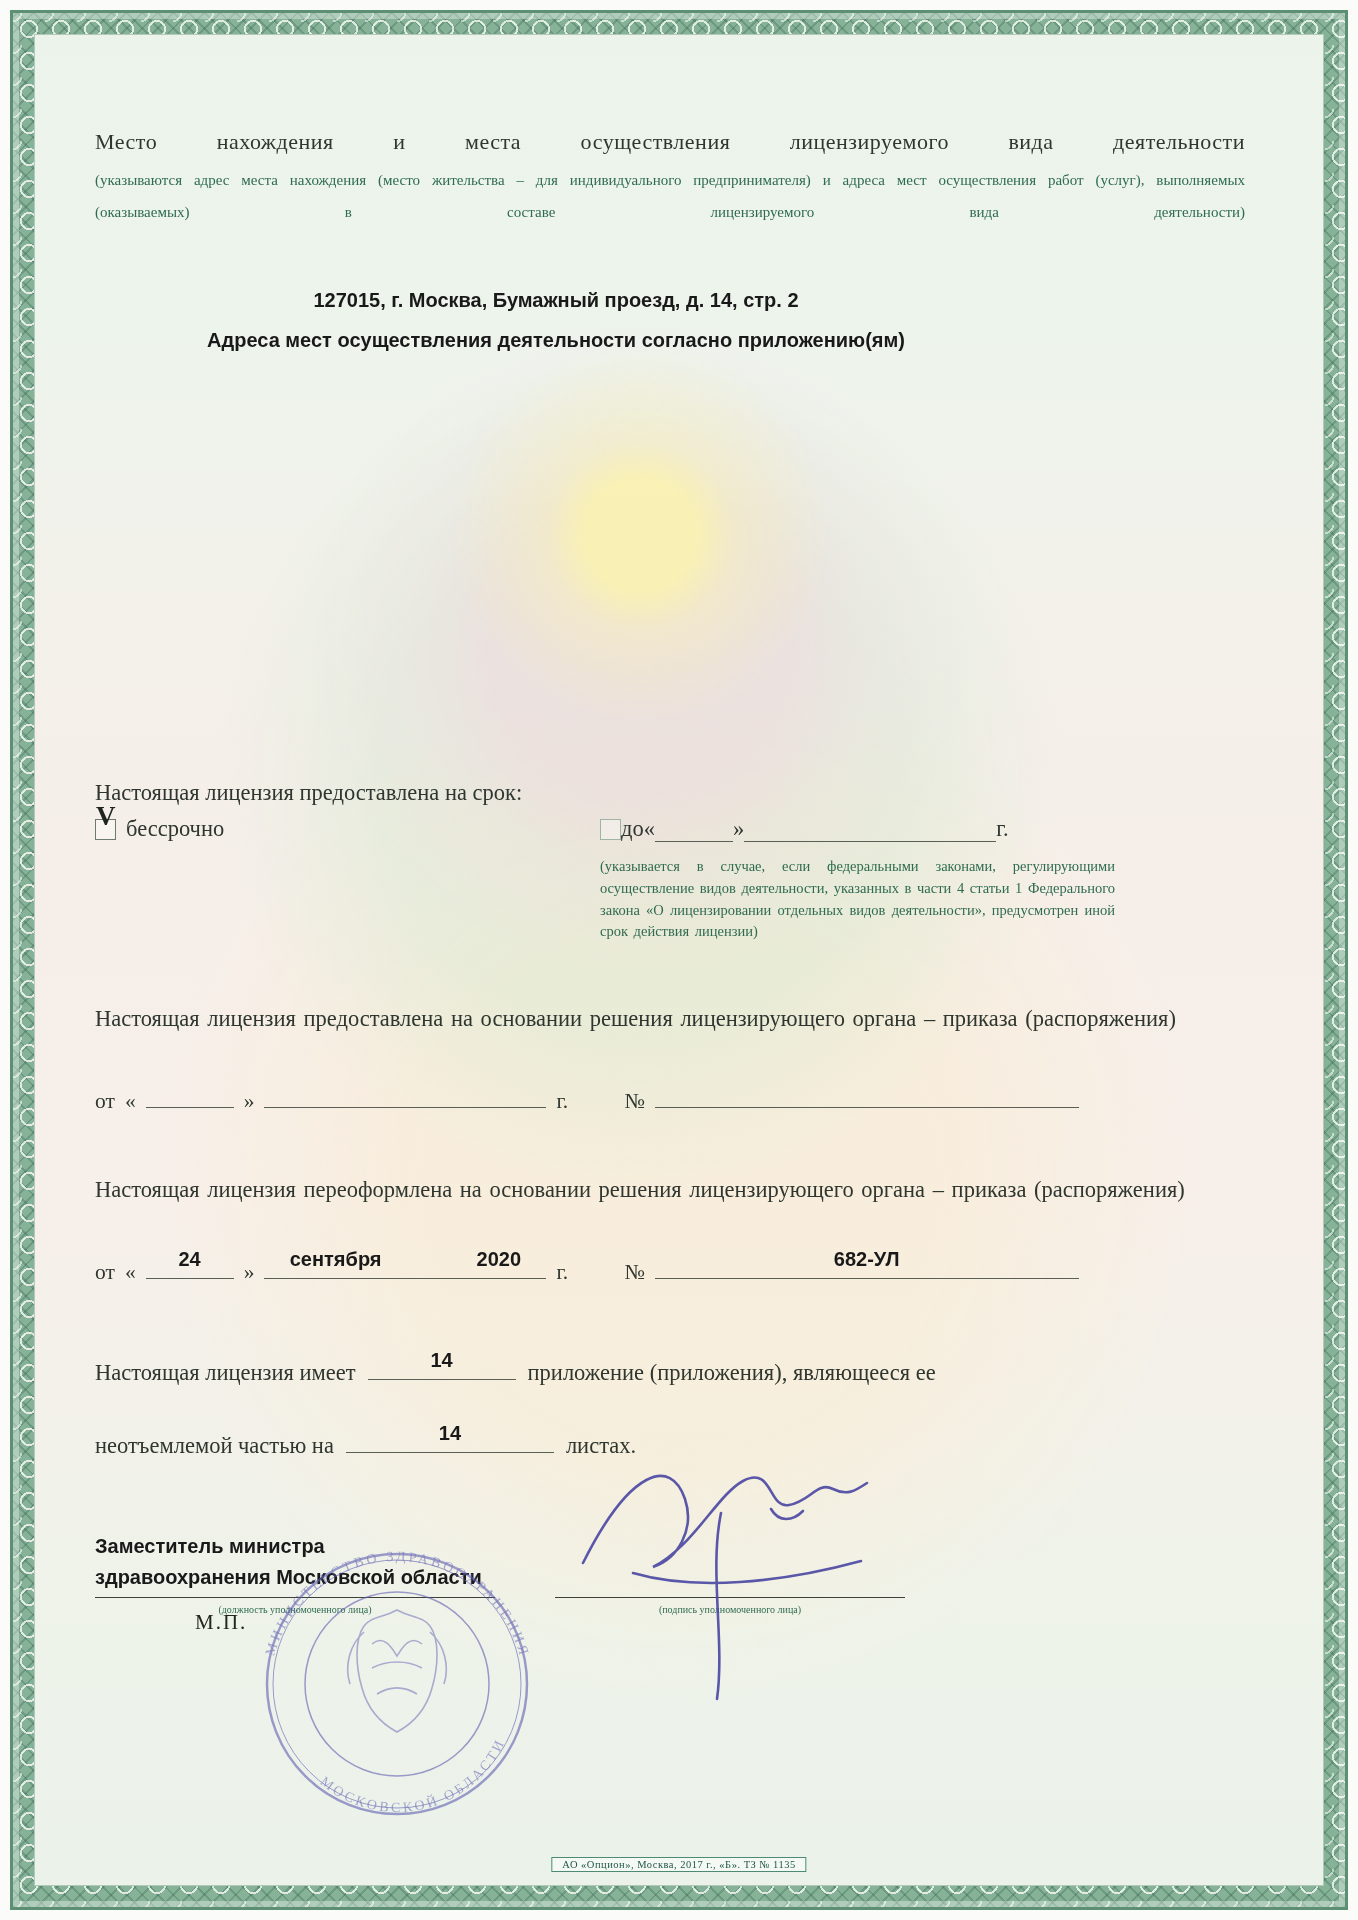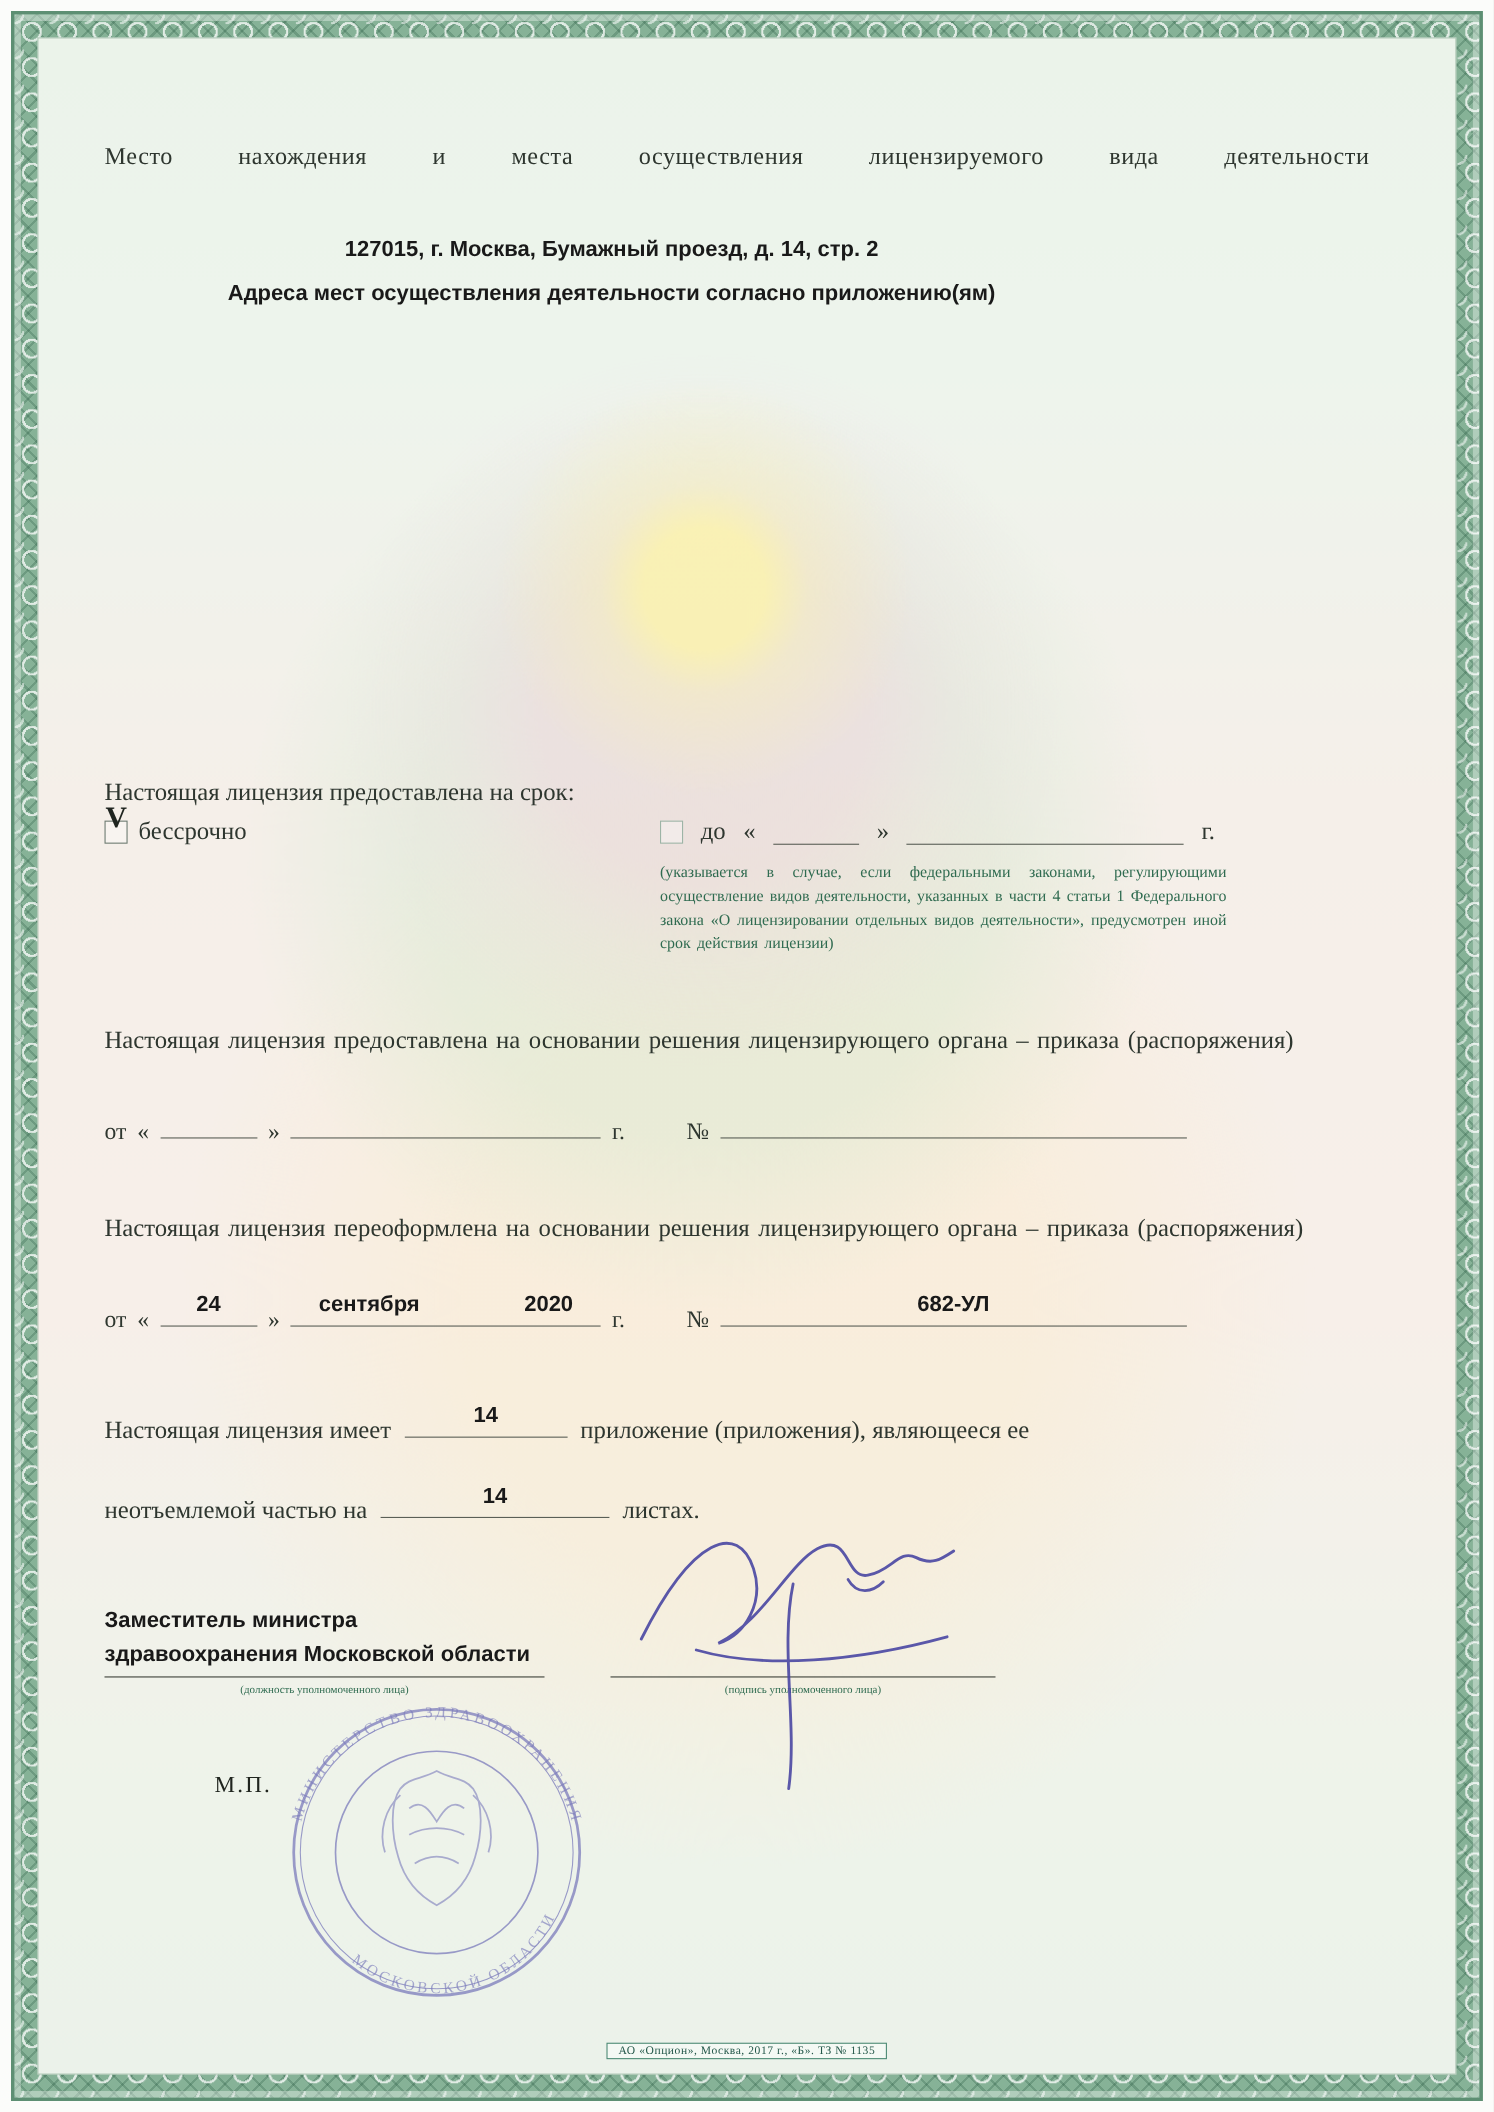--- a/index.html
+++ b/index.html
@@ -75,21 +75,21 @@
   .checkbox{
     position:relative;display:inline-block;width:19px;height:19px;
     border:1.5px solid #6d7a70;background:rgba(255,255,255,.35);
     align-self:center;flex:none;
   }
   .checkbox .tick{
     position:absolute;top:-17px;left:0px;font-size:27px;font-weight:bold;
     color:#1f241f;line-height:1;
   }
   .checkbox.empty{border-color:#9db4a6;}
-  .until{display:flex;align-items:flex-start;gap:16px;flex:1;}
+  .until{display:flex;align-items:flex-end;gap:0;flex:1;}
   .blank{
     position:relative;display:inline-block;height:24px;
     border-bottom:1.6px solid var(--rule);vertical-align:baseline;
   }
   .blank .fill{
     position:absolute;left:0;right:0;bottom:7px;text-align:center;
     font-family:"Liberation Sans", sans-serif;font-weight:bold;
     font-size:20px;color:var(--fill-ink);white-space:nowrap;
   }
   .fill-split{display:flex;justify-content:center;gap:95px;}
@@ -143,20 +143,21 @@
 <body>
 
 <div class="page">
   <div class="band">
     <div class="band-light"></div>
   </div>
   <div class="paper">
     <div class="content">
 
       <div class="doc-title">Место нахождения и места осуществления лицензируемого вида деятельности</div>
+      <div class="doc-title-note">(указываются адрес места нахождения (место жительства – для индивидуального предпринимателя) и адреса мест осуществления работ (услуг), выполняемых (оказываемых) в составе лицензируемого вида деятельности)</div>
 
       <div class="address">
         <div>127015, г. Москва, Бумажный проезд, д. 14, стр. 2</div>
         <div>Адреса мест осуществления деятельности согласно приложению(ям)</div>
       </div>
 
       <div class="term-label">Настоящая лицензия предоставлена на срок:</div>
 
       <div class="term-row">
         <div class="perpetual">

